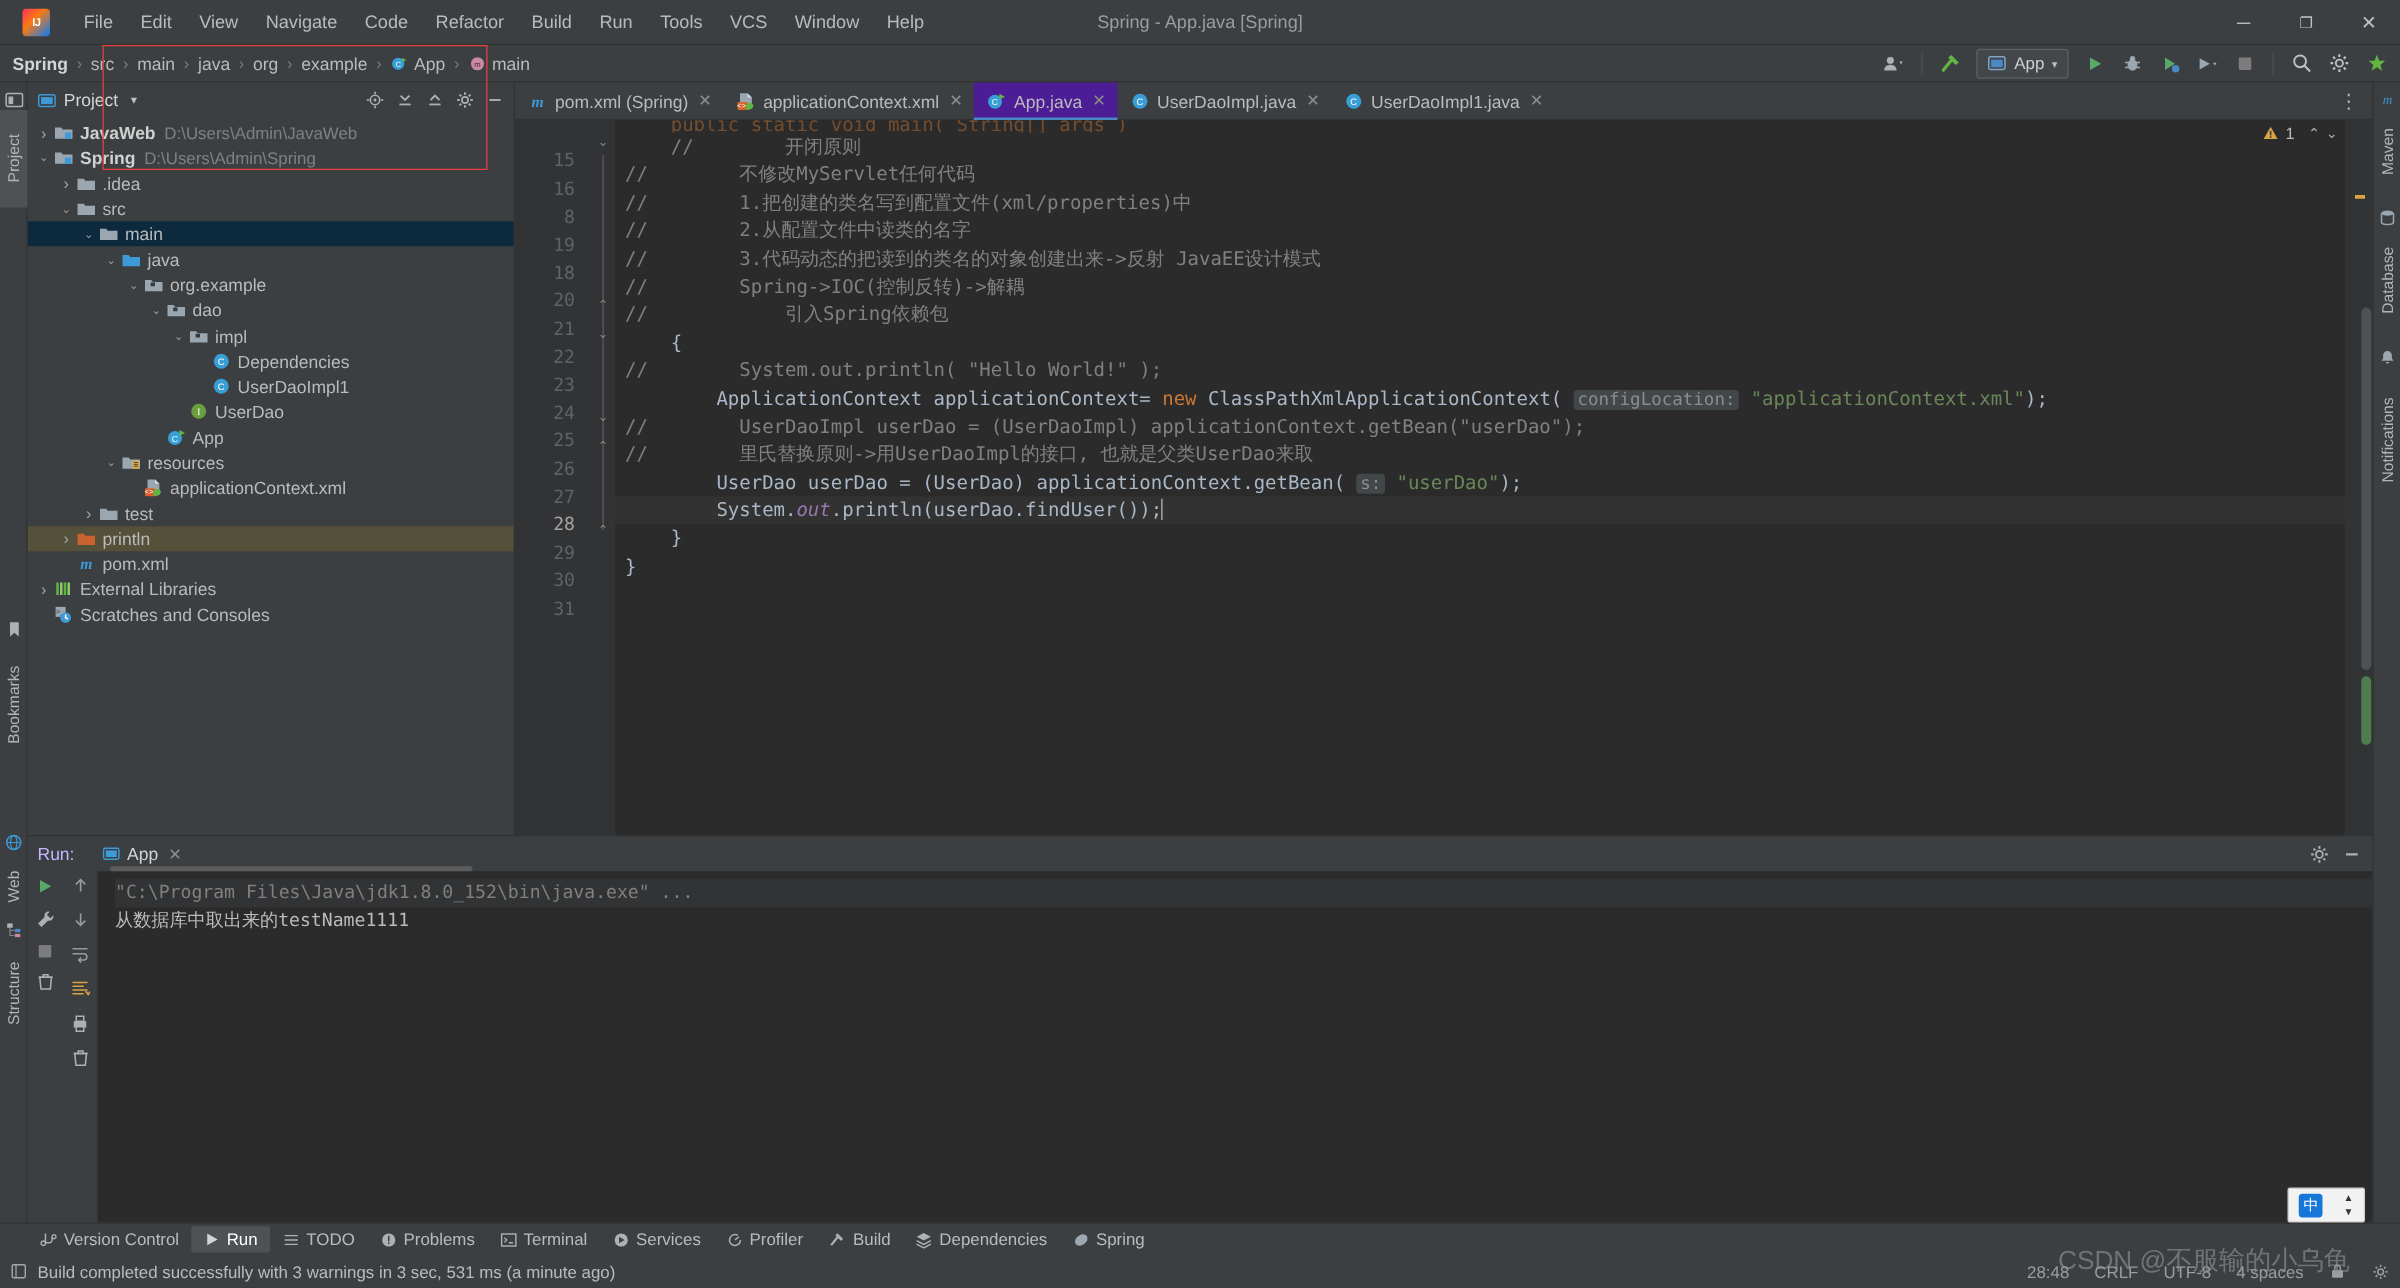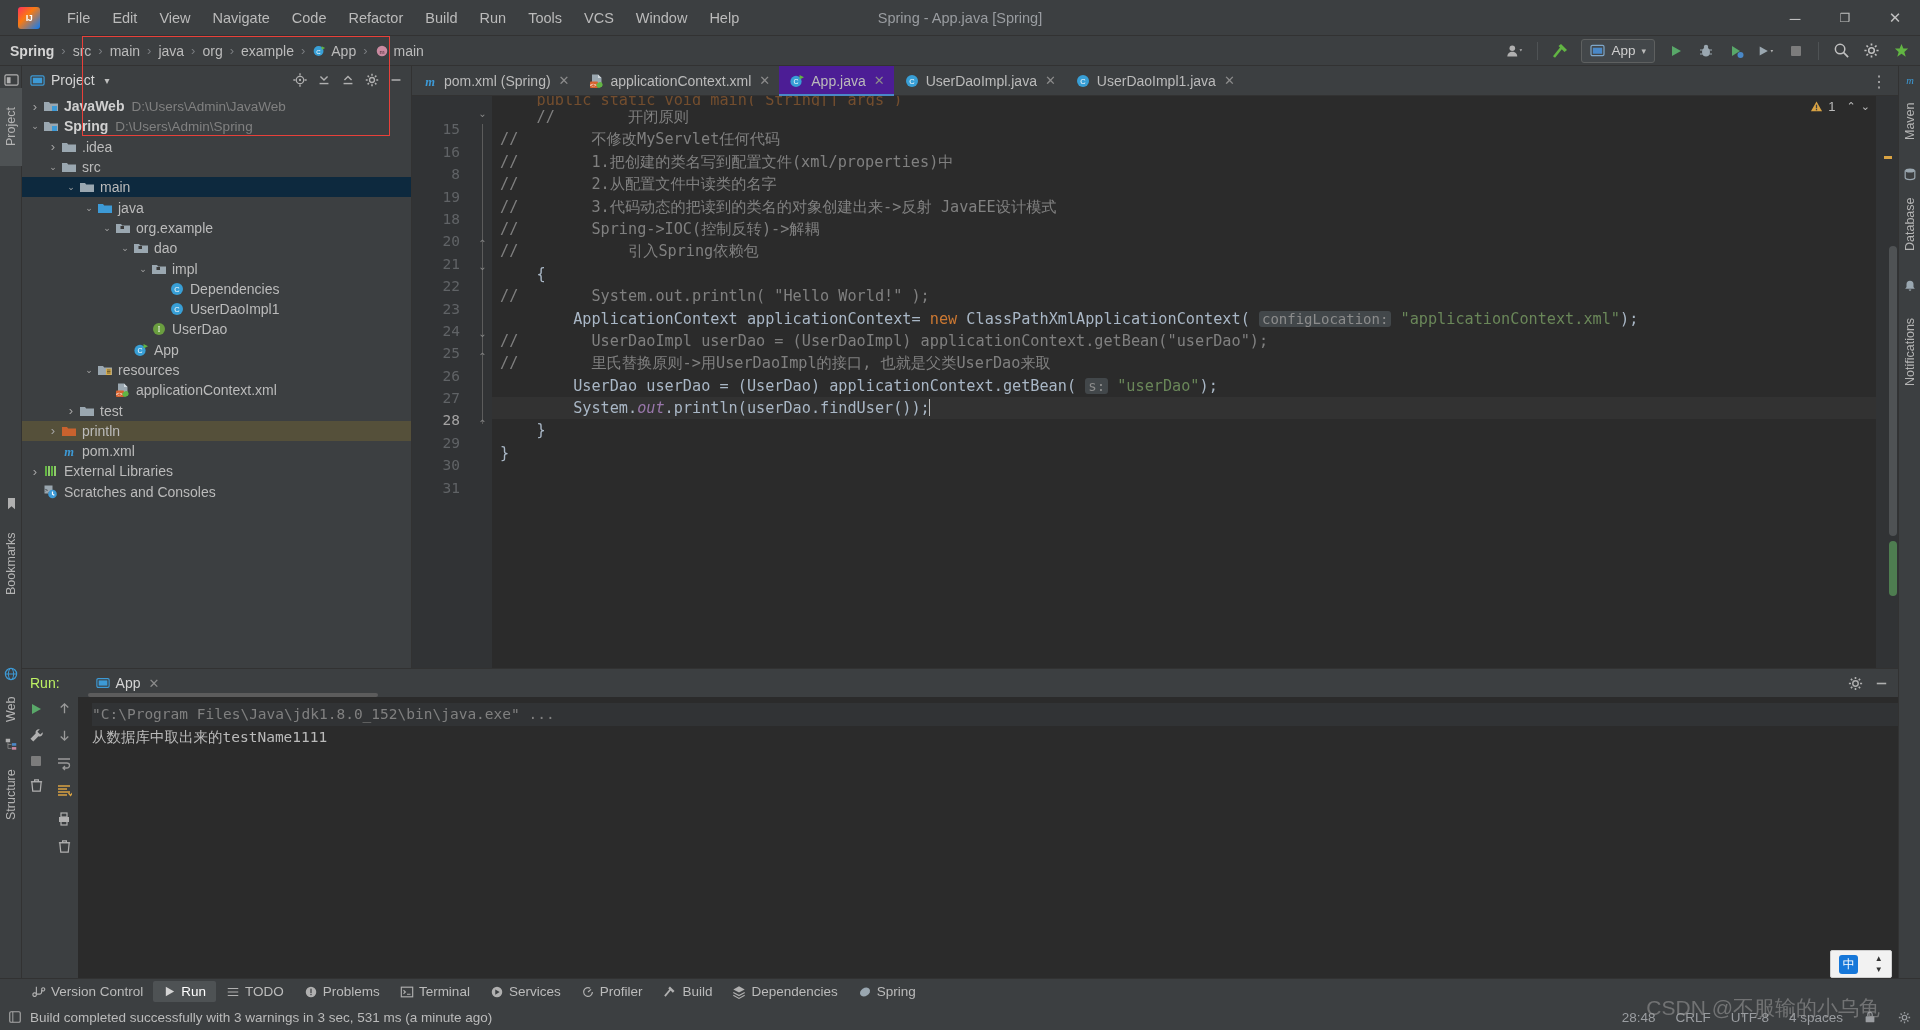--- a/index.html
+++ b/index.html
@@ -196,21 +196,21 @@
   }
 
   
   .runpanel {
     height: 310px; background: #3c3f41; flex: none; display: flex; flex-direction: column;
     border-top: 1px solid #323232;
   }
   .run-header {
     height: 28px; display: flex; align-items: center; position: relative; padding-left: 8px;
   }
-  .run-label { color: #bef264; font-size: 14px; margin-right: 28px; }
+  .run-label { color: #c4b5fd; font-size: 14px; margin-right: 14px; }
   .run-tab {
     display: flex; align-items: center; gap: 6px; color: #d4d4d4; font-size: 14px;
     padding: 3px 8px;
   }
   .run-header-right { position: absolute; right: 6px; display: flex; gap: 4px; align-items: center; }
 
   .run-body { flex: 1; display: flex; position: relative; }
   .run-toolbar-left {
     width: 28px; display: flex; flex-direction: column; align-items: center;
     padding-top: 4px; gap: 10px; flex: none;

